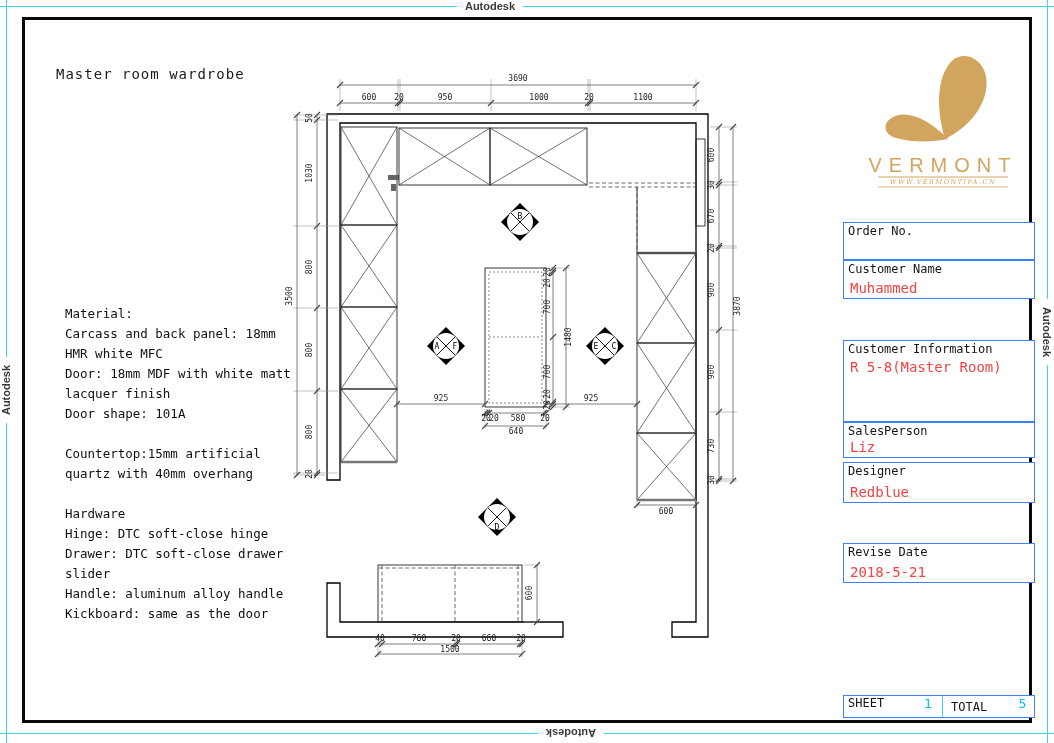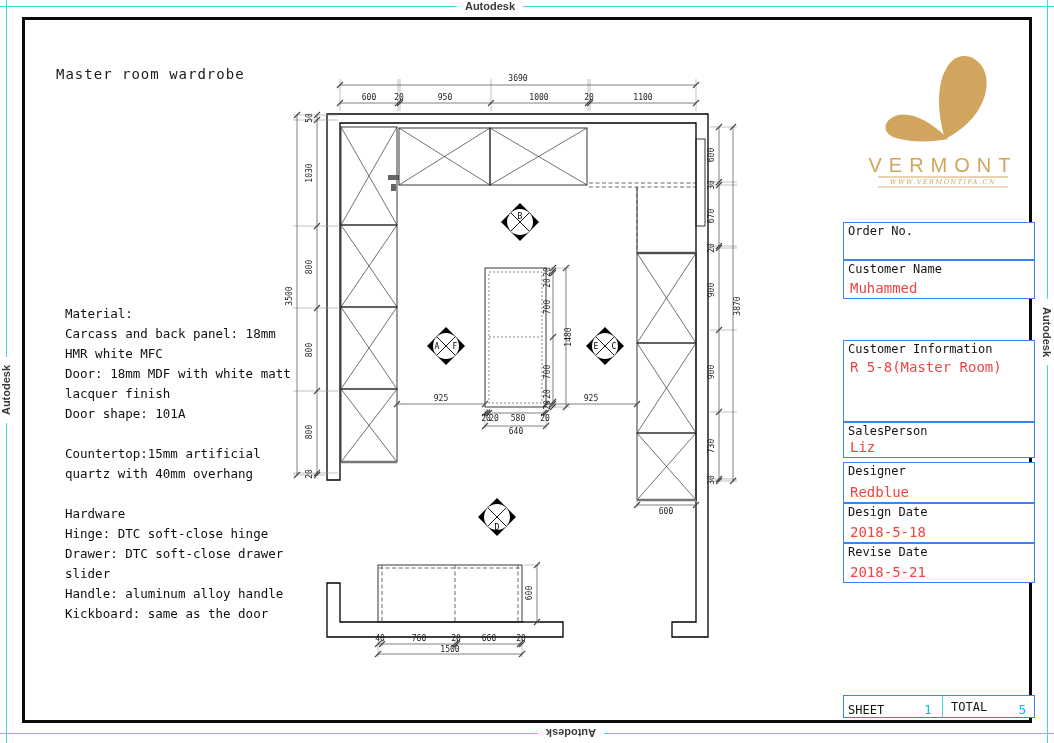--- a/index.html
+++ b/index.html
@@ -14,21 +14,21 @@
   #frame{position:absolute;left:22px;top:17px;width:1010px;height:706px;
          border:3px solid #0a0a0a;box-sizing:border-box}
   #drawing-title{position:absolute;left:56px;top:66px;font-size:14px;letter-spacing:1px;color:#1a1a1a}
   #notes{position:absolute;left:65px;top:304px;font-size:12.5px;line-height:20px;
          white-space:pre-line;color:#101010}
   
   .tb-row{position:absolute;left:0;box-sizing:border-box;border:1px solid #3b82f6;background:#fff;width:192px}
   .tb-label{position:absolute;left:4px;top:1px;font-size:12px;color:#141414;white-space:nowrap}
   .tb-value{position:absolute;left:6px;bottom:2px;font-size:14px;color:#ef4444;white-space:nowrap}
   .tb-value.under{top:18px;bottom:auto}
-  #sheetrow{display:flex;align-items:flex-end;height:23px}
+  #sheetrow{display:flex;align-items:flex-start;height:23px}
   #sheetrow .lbl{font-size:12px;color:#141414}
   #sheetrow .val{font-size:13px;color:#00bfef;text-align:center}
   
   svg text{font-family:"DejaVu Sans Mono",monospace}
   .w{stroke:#000;stroke-width:1.3;fill:none}
   .cab{stroke:#222;stroke-width:0.9;fill:none}
   .x{stroke:#333;stroke-width:0.7}
   .thk{stroke:#777;stroke-width:2.4}
   .dsh{stroke:#444;stroke-width:0.8;fill:none;stroke-dasharray:4 2.5}
   .dsh2{stroke:#555;stroke-width:0.7;fill:none;stroke-dasharray:2 2}
@@ -95,24 +95,20 @@
       <div class="tb-label">Customer Information</div>
       <div class="tb-value under">R 5-8(Master Room)</div>
     </div>
     <div class="tb-row" style="top:200px;height:36px">
       <div class="tb-label">SalesPerson</div>
       <div class="tb-value">Liz</div>
     </div>
     <div class="tb-row" style="top:240px;height:41px">
       <div class="tb-label">Designer</div>
       <div class="tb-value">Redblue</div>
-    </div>
-    <div class="tb-row" style="top:281px;height:40px">
-      <div class="tb-label">Design Date</div>
-      <div class="tb-value">2018-5-18</div>
     </div>
     <div class="tb-row" style="top:321px;height:40px">
       <div class="tb-label">Revise Date</div>
       <div class="tb-value">2018-5-21</div>
     </div>
     <div class="tb-row" id="sheetrow" style="top:473px;height:23px">
       <div class="lbl" style="width:66px;padding-left:4px">SHEET</div>
       <div class="val" style="width:28px">1</div>
       <div class="lbl" style="width:60px;padding-left:8px;border-left:1px solid #45d7e8;height:100%;display:flex;align-items:center">TOTAL</div>
       <div class="val" style="flex:1">5</div>

